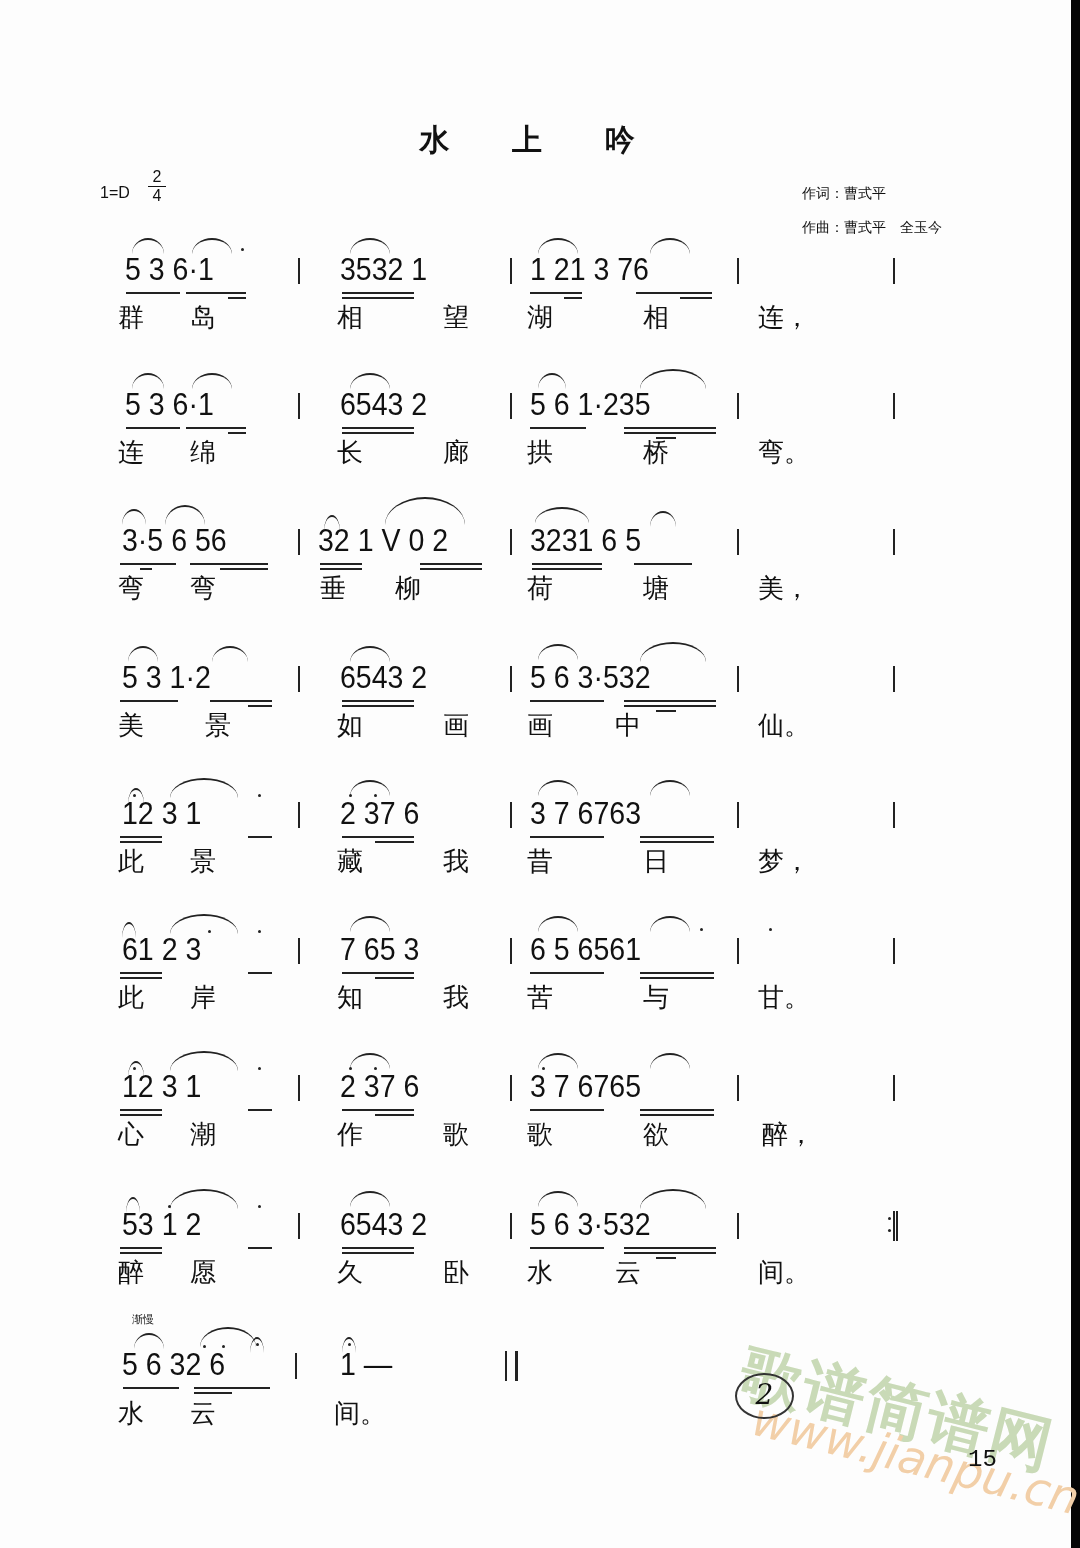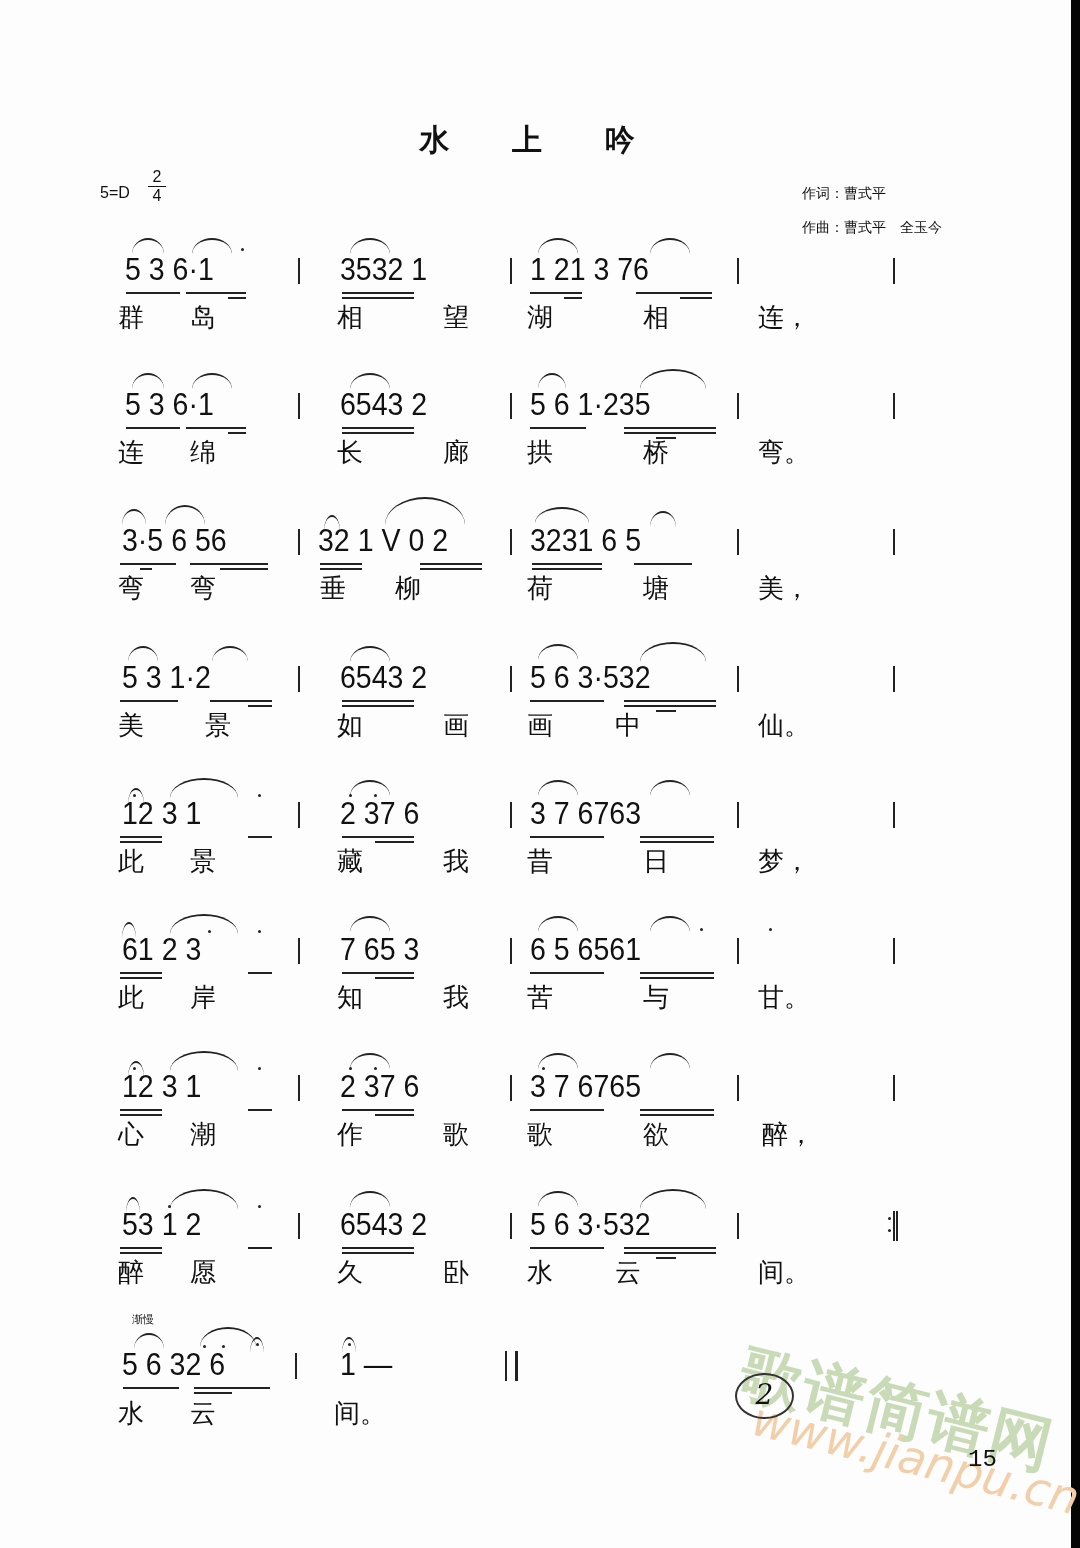--- a/index.html
+++ b/index.html
@@ -48,21 +48,21 @@
     font-size:28px; text-align:center; line-height:40px; font-family:"DejaVu Serif", serif; font-style:italic;
   }
   .page-num { position:absolute; left:968px; top:1446px; font-size:24px; font-family:Liberation Mono, monospace; }
 </style>
 </head>
 <body>
 
 <div class="edge-strip"></div>
 
 <div class="title">水 上 吟</div>
-<div class="key">5=D</div>
+<div class="key">1=D</div>
 <div class="time">
   <span class="num">2</span>
   <span>4</span>
 </div>
 <div class="credit" style="top:185px">作词：曹式平</div>
 <div class="credit" style="top:219px">作曲：曹式平　全玉今</div>
 
 <div class="row" style="top:252px">
   <div class="slur" style="left:132px;top:-14px;width:32px"></div>
   <div class="slur" style="left:192px;top:-14px;width:40px"></div>

